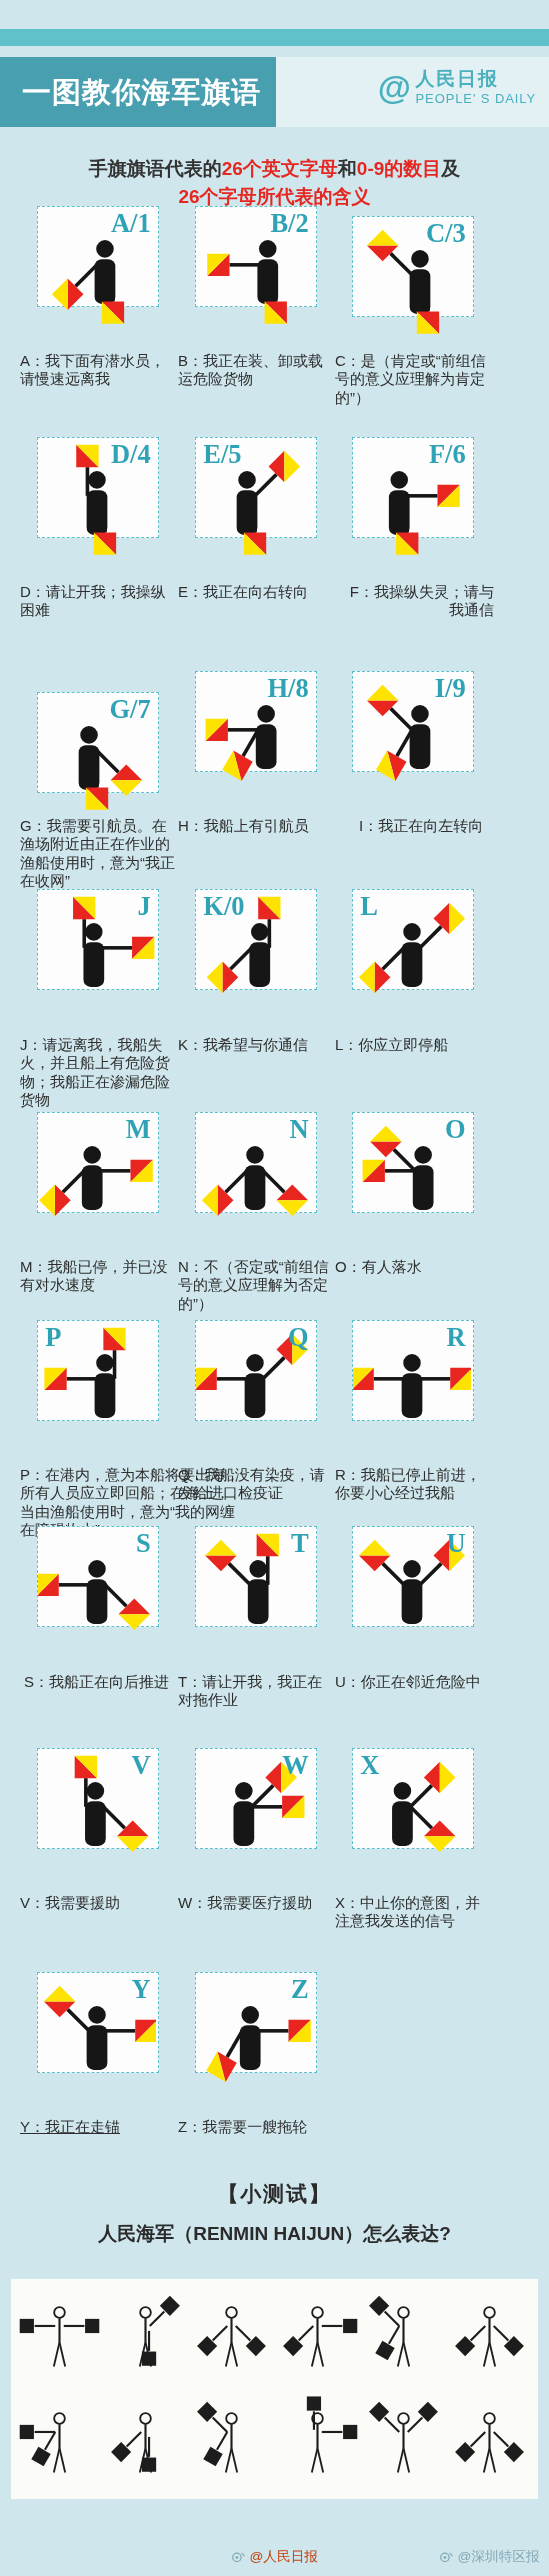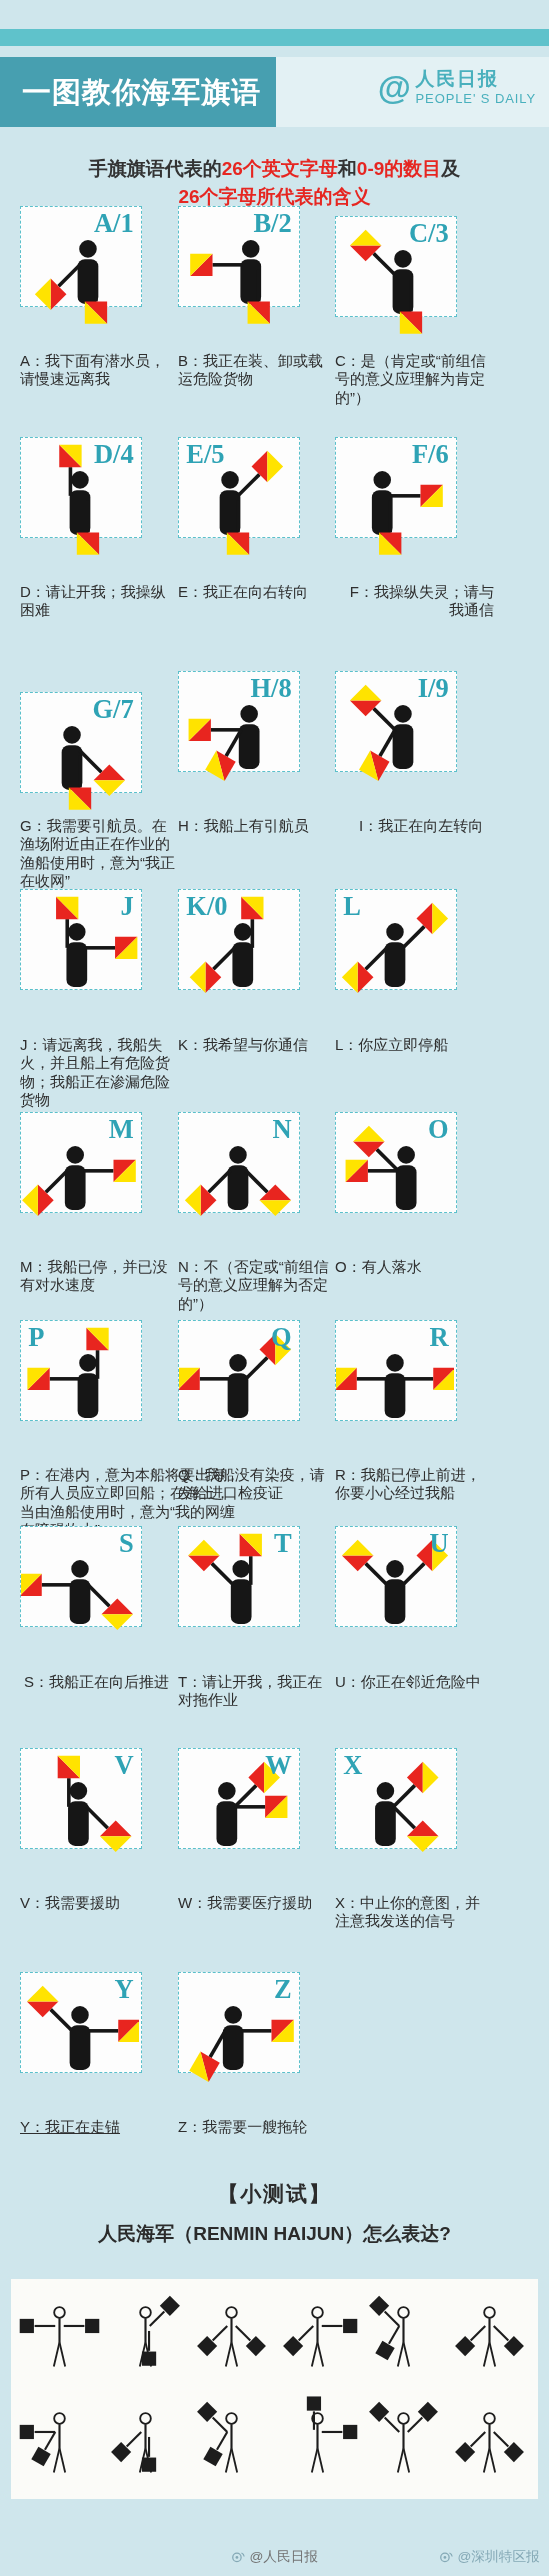--- a/index.html
+++ b/index.html
@@ -12,40 +12,40 @@
   .banner-right{position:absolute;top:57px;left:276px;width:273px;height:70px;background:#e3f1f4;}
   .logo{position:absolute;right:13px;top:12px;display:flex;align-items:center;gap:4.6px;color:#49b0bd;}
   .logo-at{font-size:34px;font-weight:bold;line-height:1;}
   .logo-cn{font-size:19px;font-weight:bold;letter-spacing:1.8px;line-height:1.1;}
   .logo-en{font-size:13px;letter-spacing:0.9px;margin-top:0.9px;}
   .subtitle{position:absolute;width:549px;text-align:center;font-weight:bold;font-size:19px;color:#333;}
   #subtitle-l1{top:156px;}
   #subtitle-l2{top:184px;}
   .subtitle .red{color:#e62621;}
   .card{position:absolute;width:122px;height:101px;background:#fdfdfd;
-        border:1.8px dashed #5bc0cb;box-sizing:border-box;}
+        border:1.8px dashed #5bc0cb;box-sizing:border-box;margin-left:17px;}
   .card-label{position:absolute;top:0.9px;font-family:"Liberation Serif",serif;font-weight:bold;
               font-size:26.5px;color:#2fa3b5;z-index:2;}
   .lab-right{right:7.3px;}
   .lab-left{left:7.3px;}
   .fig{position:absolute;left:0;top:3.7px;width:118px;height:130px;}
   .caption{position:absolute;width:159px;font-size:15px;line-height:1.22;color:#2e2e2e;}
   .caption.wide{width:221px;}
   .quiz-heading{position:absolute;top:2180px;width:549px;text-align:center;font-size:21px;
                 font-weight:bold;color:#2b2b2b;letter-spacing:1.8px;}
   .quiz-question{position:absolute;top:2221px;width:549px;text-align:center;font-size:19px;
                  font-weight:bold;color:#2b2b2b;}
   .quiz-panel{position:absolute;top:2279px;left:11px;width:527px;height:220px;background:#fbfbf8;
               display:flex;flex-wrap:wrap;align-items:center;justify-content:space-around;
               padding:3.7px 5.5px;box-sizing:border-box;}
   .sailor{width:81px;height:95px;}
   .source{position:absolute;top:2519px;width:549px;text-align:center;
           font-family:"Liberation Serif",serif;font-size:15.6px;color:#4a4a4a;letter-spacing:0.9px;}
   .credit-center{position:absolute;top:2548px;left:0;width:549px;text-align:center;
-                 font-size:13.7px;color:#737373;}
+                 font-size:13.7px;color:#c2410c;}
   .credit-right{position:absolute;top:2548px;right:9.2px;font-size:13.7px;color:#85a9b6;}
   .weibo-ico{display:inline-block;vertical-align:-1.8px;}
 </style>
 </head>
 <body>
 
 <div id="page">
   <div class="strip"></div>
 
   <div class="banner">

